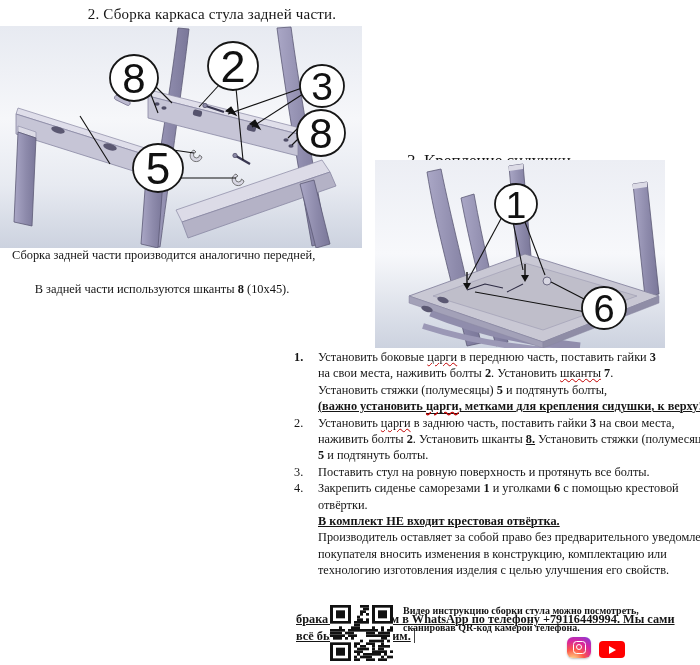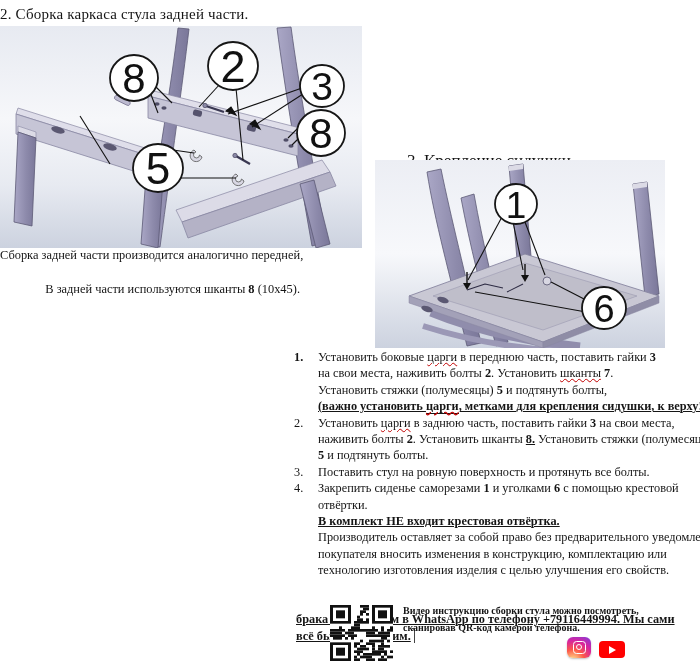--- a/index.html
+++ b/index.html
@@ -1,24 +1,24 @@
 <!DOCTYPE html>
 <html><head>
 <meta charset="utf-8">
 <style>
   html,body{margin:0;padding:0;background:#fff}
   #page{position:relative;width:700px;height:665px;background:#ffffff;overflow:hidden;
         font-family:"Liberation Serif",serif;color:#151515}
   .abs{position:absolute}
-  .title1{left:0;top:6px;width:424px;text-align:left;font-size:15px;letter-spacing:.2px}
+  .title1{left:0;top:6px;width:424px;text-align:center;font-size:15px;letter-spacing:.2px}
   .title3{left:407px;top:151px;font-size:17px}
   .callout-box{left:8px;top:38px;width:101px;background:#fff;border:2px solid #1c1c1c;
                padding:4px 5px 5px 5px;font-family:"Liberation Sans",sans-serif;
                font-size:10.5px;line-height:1.35;color:#222;z-index:3}
-  .caption{left:0;top:247px;width:300px;text-align:right;font-size:12.4px;line-height:17px;white-space:nowrap}
+  .caption{left:12px;top:247px;width:300px;text-align:center;font-size:12.4px;line-height:17px;white-space:nowrap}
   .instr{left:294px;top:349px;width:412px;font-size:12.3px;line-height:16.4px}
   .item{display:grid;grid-template-columns:24px 1fr}
   .item-marker{white-space:nowrap}
   .item:first-child .item-marker{font-weight:bold}
   .item-content{white-space:nowrap}
   .b{font-weight:bold}
   .u{text-decoration:underline;text-decoration-thickness:1.2px}
   .w{text-decoration-line:underline;text-decoration-style:wavy;text-decoration-color:#c00000;text-decoration-thickness:1px}
   .u.w{text-decoration:underline wavy #c00000;border-bottom:1.1px solid #151515}
   .warranty{margin-top:16px;margin-left:2px;white-space:nowrap;line-height:16.4px}

